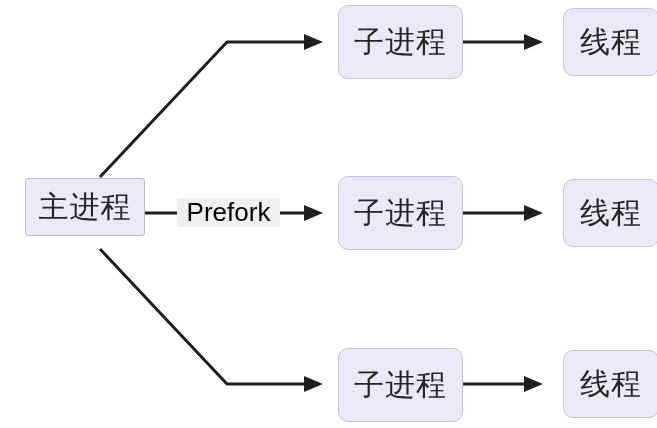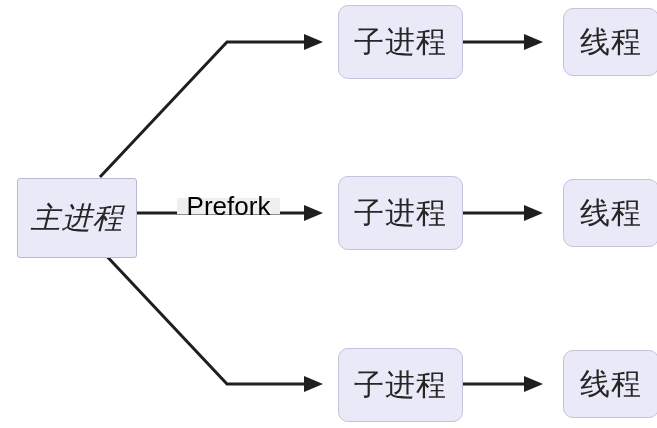--- a/index.html
+++ b/index.html
@@ -63,28 +63,28 @@
     z-index:2;
     display:flex;
     align-items:center;
     justify-content:center;
     background:var(--edge-label-bg);
     color:#000;
     font-size:26px;
     box-sizing:border-box;
   }
   
-  .n-main   {left:0;  top:178px; width:120px; height:80px;font-style:italic;}
+  .n-main   {left:8px;  top:178px; width:120px; height:58px;}
   .n-child-1{left:321px; top:5px;   width:125px; height:74px;}
   .n-child-2{left:321px; top:176px; width:125px; height:74px;}
   .n-child-3{left:321px; top:348px; width:125px; height:74px;}
   .n-thread-1{left:546px; top:8px;   width:96px; height:68px;}
   .n-thread-2{left:546px; top:179px; width:96px; height:68px;}
   .n-thread-3{left:546px; top:350px; width:96px; height:68px;}
-  .l-prefork{left:177px; top:198px; width:103px; height:16px;}
+  .l-prefork{left:177px; top:198px; width:103px; height:29px;}
 </style>
 </head>
 <body>
 
 <div class="canvas">
 
   <svg class="edges" width="657" height="428">
     <g>
       <polyline points="100,177 227,42 304,42"></polyline>
       <polygon points="304,34 304,50 323,42"></polygon>

